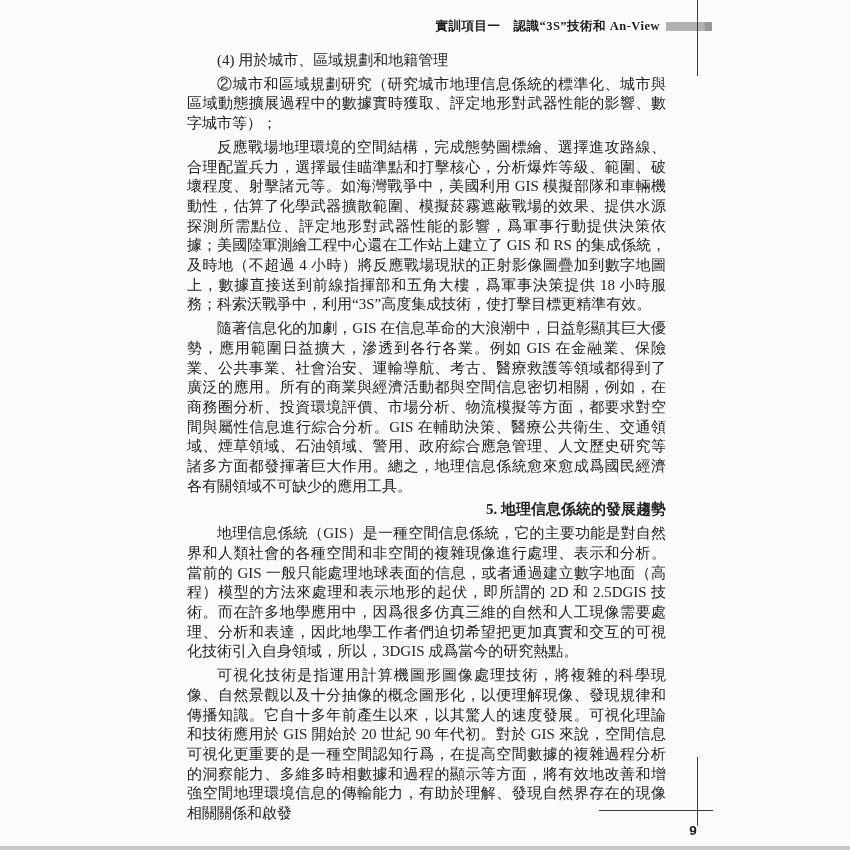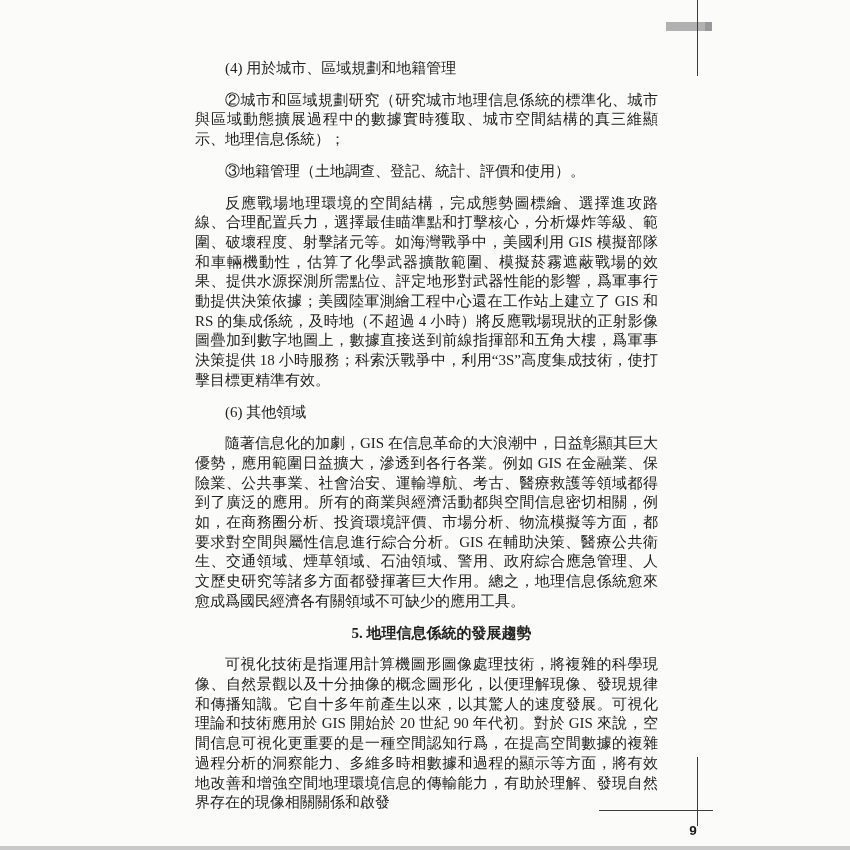--- a/index.html
+++ b/index.html
@@ -59,29 +59,29 @@
   .text-column{
     position:absolute;
     left:183px; top:47px;
     width:487px;
     color:#232323;
     font-size:15px;
     line-height:19.7px;
     text-align:justify;
   }
   .text-column p{
-    margin:12px;
+    margin:4px;
     text-indent:2em;
   }
   .text-column p.heading-sub{
     text-align:left;
   }
   .text-column p.heading-bold{
     font-weight:bold;
-    text-align:center;
+    text-align:right;
   }
   
   .page-number{
     position:absolute;
     left:683px; top:823px;
     width:20px;
     text-align:center;
     font-size:13.5px;
     font-weight:bold;
     color:#1a1a1a;
@@ -93,35 +93,35 @@
     left:0; bottom:0;
     width:850px; height:4px;
     background:#c9c9c9;
   }
 </style>
 </head>
 <body>
 
 <div class="page">
 
+  <div class="running-header">實訓項目一　認識“3S”技術和 An-View</div>
 
   <div class="header-bar">
     <div class="bar-tip"></div>
   </div>
 
   <div class="crop-top-vertical"></div>
 
   <div class="text-column" id="text-column">
       <p class="heading-sub">(4) 用於城市、區域規劃和地籍管理</p>
-      <p class="body">②城市和區域規劃研究（研究城市地理信息係統的標準化、城市與區域動態擴展過程中的數據實時獲取、城市空間結構的真三維顯示、地理信息係統）；</p>
-      <p class="body">③地籍管理（土地調查、登記、統計、評價和使用）。</p>
+      <p class="body">②城市和區域規劃研究（研究城市地理信息係統的標準化、城市與區域動態擴展過程中的數據實時獲取、評定地形對武器性能的影響、數字城市等）；</p>
       <p class="body">反應戰場地理環境的空間結構，完成態勢圖標繪、選擇進攻路線、合理配置兵力，選擇最佳瞄準點和打擊核心，分析爆炸等級、範圍、破壞程度、射擊諸元等。如海灣戰爭中，美國利用 GIS 模擬部隊和車輛機動性，估算了化學武器擴散範圍、模擬菸霧遮蔽戰場的效果、提供水源探測所需點位、評定地形對武器性能的影響，爲軍事行動提供決策依據；美國陸軍測繪工程中心還在工作站上建立了 GIS 和 RS 的集成係統，及時地（不超過 4 小時）將反應戰場現狀的正射影像圖疊加到數字地圖上，數據直接送到前線指揮部和五角大樓，爲軍事決策提供 18 小時服務；科索沃戰爭中，利用“3S”高度集成技術，使打擊目標更精準有效。</p>
-      <p class="heading-sub">(6) 其他領域</p>
       <p class="body">隨著信息化的加劇，GIS 在信息革命的大浪潮中，日益彰顯其巨大優勢，應用範圍日益擴大，滲透到各行各業。例如 GIS 在金融業、保險業、公共事業、社會治安、運輸導航、考古、醫療救護等領域都得到了廣泛的應用。所有的商業與經濟活動都與空間信息密切相關，例如，在商務圈分析、投資環境評價、市場分析、物流模擬等方面，都要求對空間與屬性信息進行綜合分析。GIS 在輔助決策、醫療公共衛生、交通領域、煙草領域、石油領域、警用、政府綜合應急管理、人文歷史研究等諸多方面都發揮著巨大作用。總之，地理信息係統愈來愈成爲國民經濟各有關領域不可缺少的應用工具。</p>
       <p class="heading-bold">5. 地理信息係統的發展趨勢</p>
+      <p class="body">地理信息係統（GIS）是一種空間信息係統，它的主要功能是對自然界和人類社會的各種空間和非空間的複雜現像進行處理、表示和分析。當前的 GIS 一般只能處理地球表面的信息，或者通過建立數字地面（高程）模型的方法來處理和表示地形的起伏，即所謂的 2D 和 2.5DGIS 技術。而在許多地學應用中，因爲很多仿真三維的自然和人工現像需要處理、分析和表達，因此地學工作者們迫切希望把更加真實和交互的可視化技術引入自身領域，所以，3DGIS 成爲當今的研究熱點。</p>
       <p class="body">可視化技術是指運用計算機圖形圖像處理技術，將複雜的科學現像、自然景觀以及十分抽像的概念圖形化，以便理解現像、發現規律和傳播知識。它自十多年前產生以來，以其驚人的速度發展。可視化理論和技術應用於 GIS 開始於 20 世紀 90 年代初。對於 GIS 來說，空間信息可視化更重要的是一種空間認知行爲，在提高空間數據的複雜過程分析的洞察能力、多維多時相數據和過程的顯示等方面，將有效地改善和增強空間地理環境信息的傳輸能力，有助於理解、發現自然界存在的現像相關關係和啟發</p>
     </div>
 
   <div class="crop-bottom-horizontal"></div>
   <div class="crop-bottom-vertical"></div>
 
   <div class="page-number">9</div>
 
   <div class="scan-edge"></div>
 

